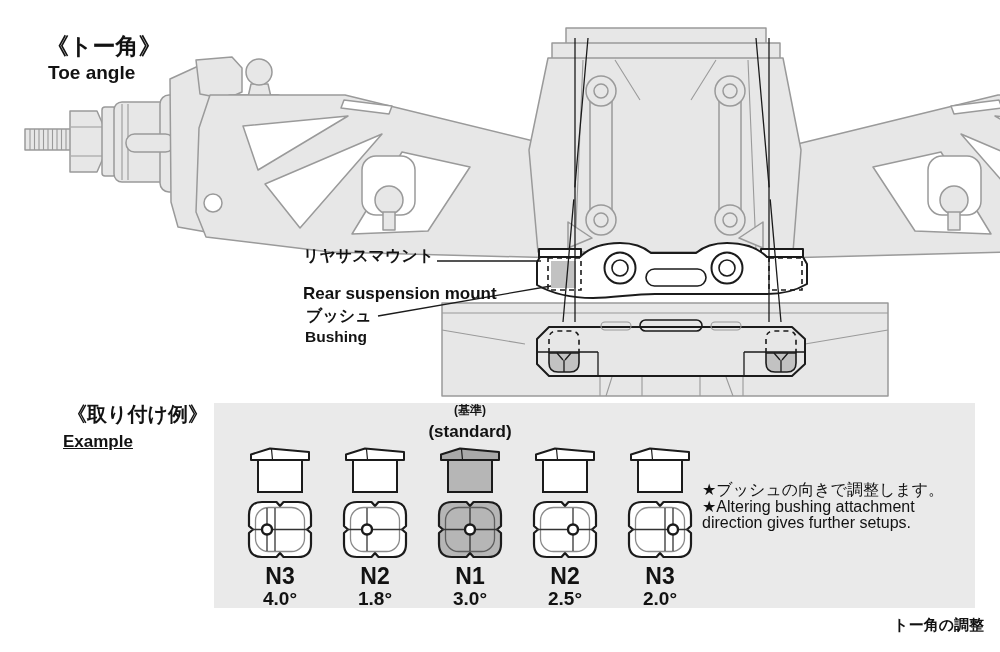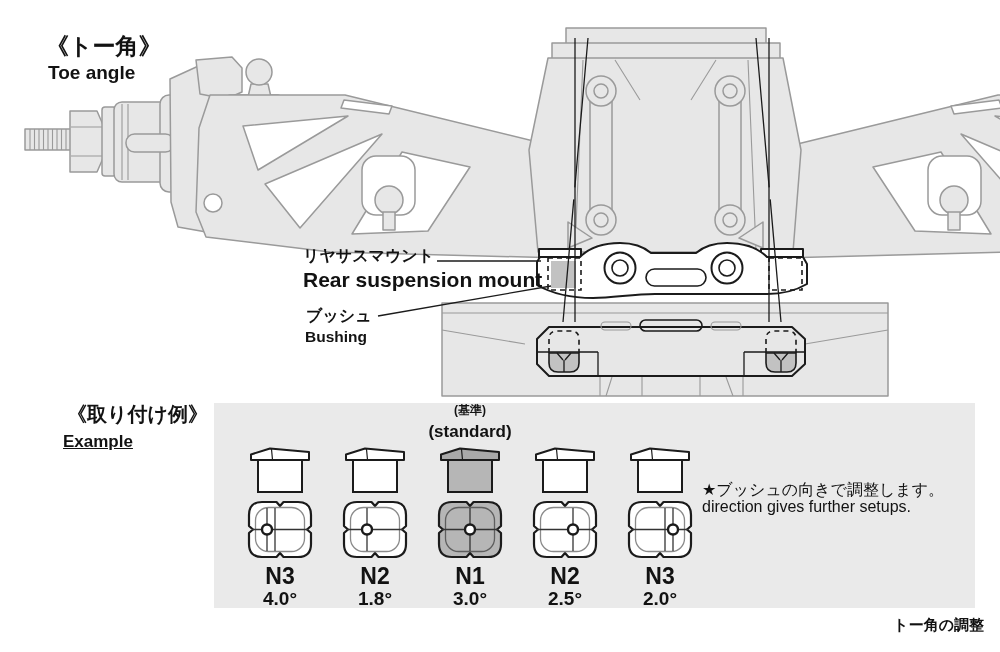--- a/index.html
+++ b/index.html
@@ -4,21 +4,21 @@
 <style>
   html,body{margin:0;padding:0;background:#fff;}
   .stage{position:relative;width:1000px;height:652px;background:#fff;overflow:hidden;
          font-family:"Liberation Sans","DejaVu Sans",sans-serif;}
   .panel{position:absolute;left:214px;top:403px;width:761px;height:205px;background:var(--panel-bg);z-index:0;}
   svg.art{position:absolute;left:0;top:0;z-index:1;pointer-events:none;}
   .t{position:absolute;font-weight:bold;color:#121212;white-space:nowrap;z-index:2;line-height:1.15;}
   .jp1{left:46px;top:33px;font-size:23px;}
   .en1{left:48px;top:62px;font-size:19px;}
   .mjp{left:303px;top:247px;font-size:16px;}
-  .men{left:303px;top:268px;font-size:21px;}
+  .men{left:303px;top:284px;font-size:17px;}
   .bjp{left:306px;top:307px;font-size:16px;}
   .ben{left:305px;top:328px;font-size:15.5px;}
   .exjp{left:67px;top:403px;font-size:20px;}
   .exen{left:63px;top:432px;font-size:17px;text-decoration:underline;}
   .stdjp{left:470px;top:404px;font-size:12px;transform:translateX(-50%);}
   .stden{left:470px;top:422px;font-size:17px;transform:translateX(-50%);}
   .notes{position:absolute;left:702px;top:482px;z-index:2;}
   .notes div{font-weight:normal;color:#121212;font-size:16px;line-height:16.5px;white-space:nowrap;}
   .footer{right:16px;top:616px;font-size:15px;}
   .bushing-item{position:absolute;top:444px;width:70px;text-align:center;z-index:2;}
@@ -151,20 +151,21 @@
   <div class="t bjp">ブッシュ</div>
   <div class="t ben">Bushing</div>
 
   <div class="t exjp">《取り付け例》</div>
   <div class="t exen">Example</div>
   <div class="t stdjp">(基準)</div>
   <div class="t stden">(standard)</div>
 
   <div class="notes">
     <div>★ブッシュの向きで調整します。</div>
+    <div>★Altering bushing attachment</div>
     <div>direction gives further setups.</div>
   </div>
 
   <div id="bushing-row">
       <div class="bushing-item" style="left: 245px;">
     <svg width="70" height="116" viewBox="0 0 70 116">
       <g>
         <polygon points="6,16 6,10.5 25,4.5 64,8 64,16" fill="#ffffff" stroke="#1b1b1b" stroke-width="2" stroke-linejoin="round"></polygon>
         <line x1="26.5" y1="5" x2="27.5" y2="16" stroke="#1b1b1b" stroke-width="1.2"></line>
         <rect x="13" y="16" width="44" height="32" fill="#ffffff" stroke="#1b1b1b" stroke-width="2"></rect>

